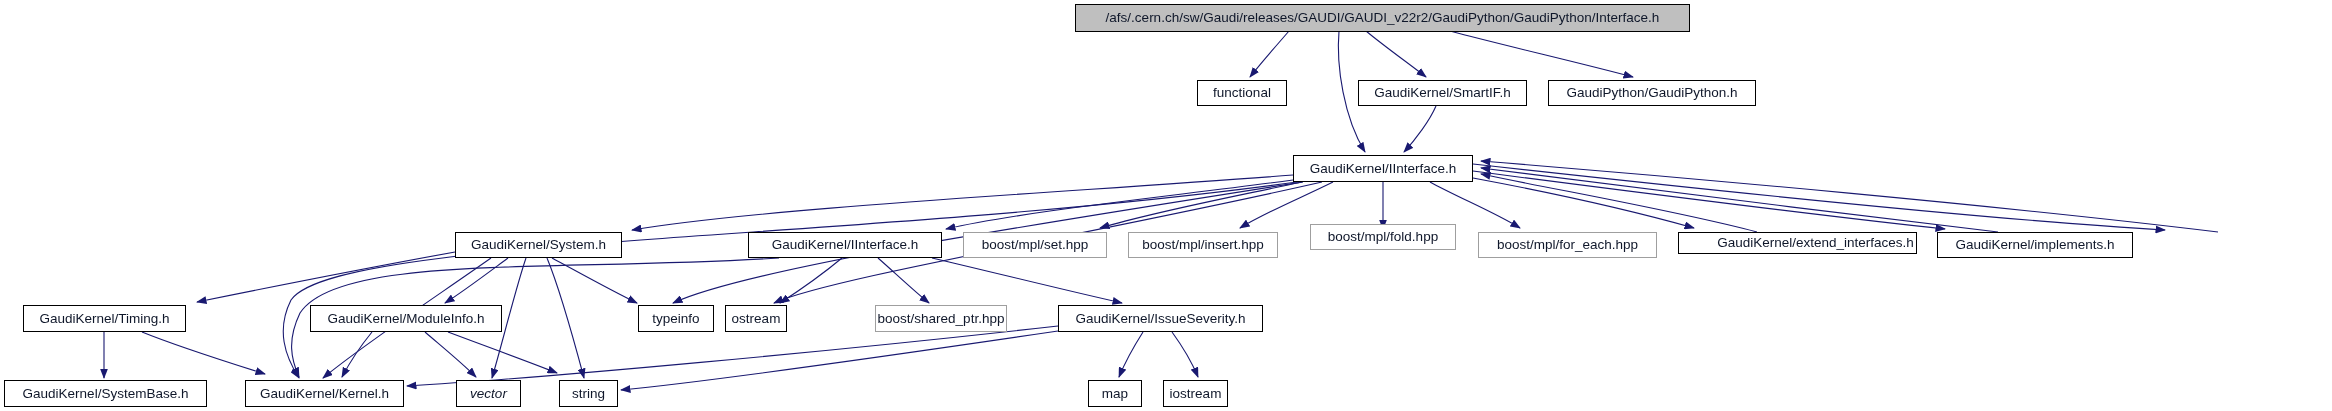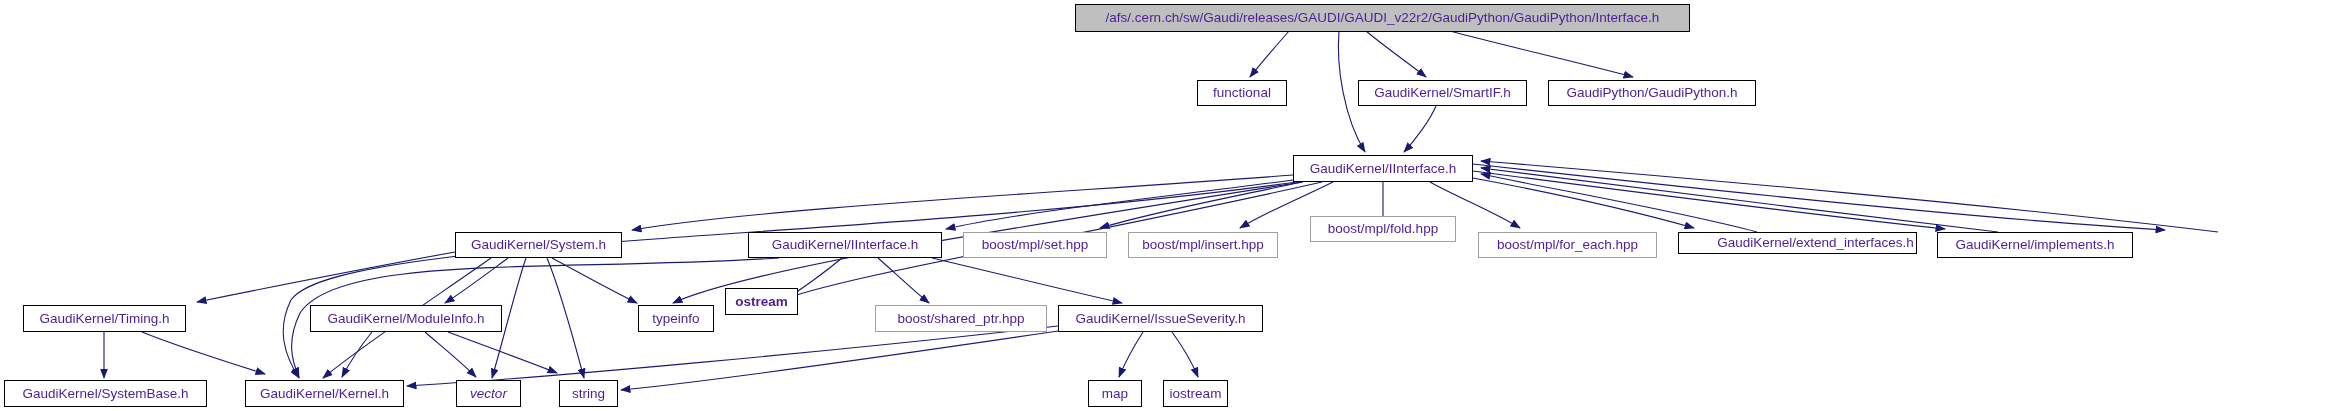--- a/index.html
+++ b/index.html
@@ -20,21 +20,21 @@
     fill: none;
     stroke: #191970;
     stroke-width: 1.1;
   }
   #nodes-layer { position: absolute; left: 0; top: 0; width: 100%; height: 100%; }
   .node {
     position: absolute;
     box-sizing: border-box;
     background: #ffffff;
     border: 1px solid #000000;
-    color: #4c1d95;
+    color: #0f172a;
     font-size: 13.5px;
     line-height: 1;
     display: flex;
     align-items: center;
     justify-content: center;
     white-space: nowrap;
     overflow: visible;
   }
   .node.current { background: #bfbfbf; border-color: #000000; }
   .node.doc { border-color: #000000; }
@@ -95,29 +95,29 @@
   <div id="nodes-layer">
       <div class="node current" style="left: 1075px; top: 4px; width: 615px; height: 28px;">/afs/.cern.ch/sw/Gaudi/releases/GAUDI/GAUDI_v22r2/GaudiPython/GaudiPython/Interface.h</div>
       <div class="node doc" style="left: 1197px; top: 80px; width: 90px; height: 26px;">functional</div>
       <div class="node doc" style="left: 1358px; top: 80px; width: 169px; height: 26px;">GaudiKernel/SmartIF.h</div>
       <div class="node doc" style="left: 1548px; top: 80px; width: 208px; height: 26px;">GaudiPython/GaudiPython.h</div>
       <div class="node doc" style="left: 1293px; top: 155px; width: 180px; height: 27px;">GaudiKernel/IInterface.h</div>
       <div class="node doc" style="left: 455px; top: 232px; width: 167px; height: 26px;">GaudiKernel/System.h</div>
       <div class="node doc" style="left: 748px; top: 232px; width: 194px; height: 26px;">GaudiKernel/IInterface.h</div>
       <div class="node ext" style="left: 963px; top: 232px; width: 144px; height: 26px;">boost/mpl/set.hpp</div>
       <div class="node ext" style="left: 1128px; top: 232px; width: 150px; height: 26px;">boost/mpl/insert.hpp</div>
-      <div class="node ext" style="left: 1310px; top: 216px; width: 146px; height: 26px;">boost/mpl/fold.hpp</div>
+      <div class="node ext" style="left: 1310px; top: 224px; width: 146px; height: 26px;">boost/mpl/fold.hpp</div>
       <div class="node ext" style="left: 1478px; top: 232px; width: 179px; height: 26px;">boost/mpl/for_each.hpp</div>
       <div class="node doc" style="left: 1678px; top: 232px; width: 239px; height: 22px; padding-left: 36px;">GaudiKernel/extend_interfaces.h</div>
       <div class="node doc" style="left: 1937px; top: 232px; width: 196px; height: 26px;">GaudiKernel/implements.h</div>
       <div class="node doc" style="left: 23px; top: 305px; width: 163px; height: 27px;">GaudiKernel/Timing.h</div>
       <div class="node doc" style="left: 310px; top: 305px; width: 192px; height: 27px;">GaudiKernel/ModuleInfo.h</div>
       <div class="node doc" style="left: 626px; top: 305px; width: 76px; height: 27px; margin-left: 12px;">typeinfo</div>
-      <div class="node doc" style="left: 725px; top: 288px; width: 73px; height: 27px; font-weight: bold;">ostream</div>
-      <div class="node ext" style="left: 875px; top: 305px; width: 172px; height: 27px;">boost/shared_ptr.hpp</div>
+      <div class="node doc" style="left: 725px; top: 305px; width: 62px; height: 27px;">ostream</div>
+      <div class="node ext" style="left: 875px; top: 305px; width: 132px; height: 27px;">boost/shared_ptr.hpp</div>
       <div class="node doc" style="left: 1058px; top: 305px; width: 205px; height: 27px;">GaudiKernel/IssueSeverity.h</div>
       <div class="node doc" style="left: 4px; top: 380px; width: 203px; height: 27px;">GaudiKernel/SystemBase.h</div>
       <div class="node doc" style="left: 245px; top: 380px; width: 159px; height: 27px;">GaudiKernel/Kernel.h</div>
       <div class="node doc" style="left: 456px; top: 380px; width: 65px; height: 27px; font-style: italic;">vector</div>
       <div class="node doc" style="left: 559px; top: 380px; width: 59px; height: 27px;">string</div>
       <div class="node doc" style="left: 1088px; top: 380px; width: 54px; height: 27px;">map</div>
       <div class="node doc" style="left: 1163px; top: 380px; width: 65px; height: 27px;">iostream</div>
     </div>
 </div>
 

